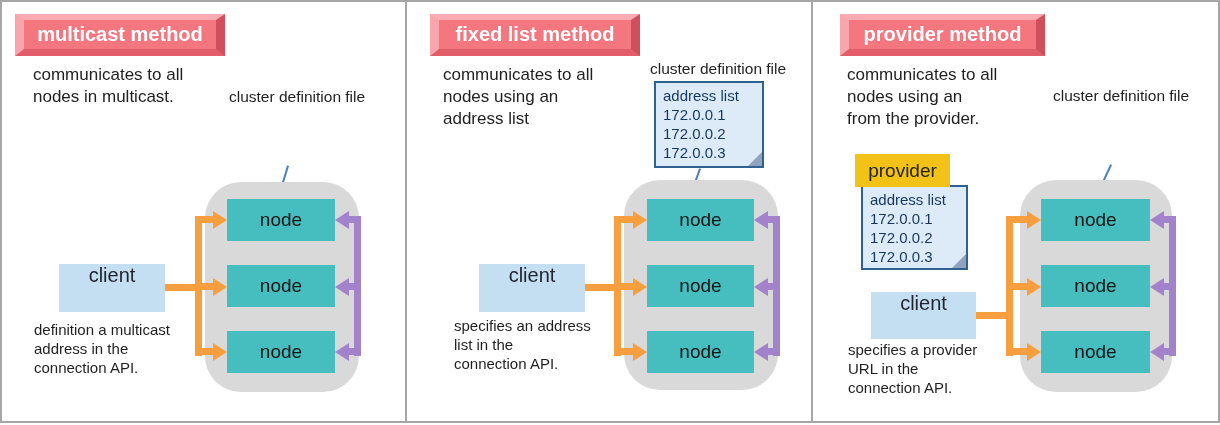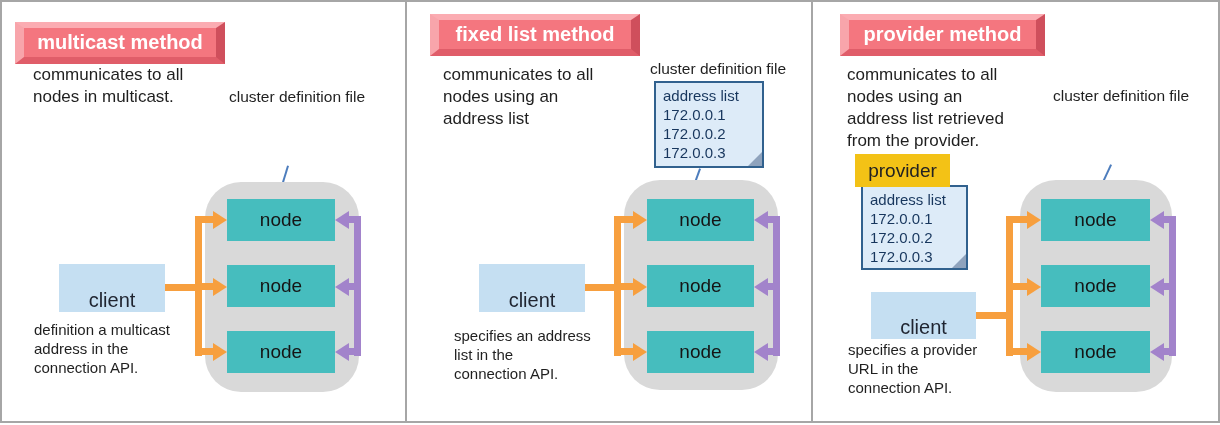--- a/index.html
+++ b/index.html
@@ -20,41 +20,41 @@
   .note{position:absolute;box-sizing:border-box;background:#ddebf8;
         border:2px solid #31618e;color:#17365d;font-size:15px;line-height:19px;
         padding:3px 7px;white-space:nowrap;}
   .fold{position:absolute;right:0;bottom:0;width:0;height:0;border-style:solid;
         border-width:0 0 14px 14px;border-color:transparent transparent #8fa3bd transparent;}
   .connector{position:absolute;height:0;border-top:2px solid #4d7dbd;transform-origin:0 0;}
   .grayrect{position:absolute;background:#d9d9d9;border-radius:36px;}
   .node{position:absolute;background:#46bdbe;color:#151515;font-size:19px;
         display:flex;align-items:center;justify-content:center;}
   .client{position:absolute;background:#c5dff2;color:#1f2430;font-size:20px;
-          display:flex;align-items:flex-end;justify-content:center;}
+          display:flex;align-items:flex-start;justify-content:center;}
   .caption{position:absolute;font-size:15px;line-height:19px;color:#1f1f1f;white-space:nowrap;}
   .provider{position:absolute;background:#f3c216;color:#222;font-size:19px;
             display:flex;align-items:center;justify-content:center;z-index:2;}
   .oline{position:absolute;background:#f79f3e;}
   .ohead{position:absolute;width:0;height:0;border-top:9px solid transparent;
          border-bottom:9px solid transparent;border-left:14px solid #f79f3e;}
   .pline{position:absolute;background:#a283cb;}
   .phead{position:absolute;width:0;height:0;border-top:9px solid transparent;
          border-bottom:9px solid transparent;border-right:14px solid #a283cb;}
 </style>
 </head>
 <body>
 
 <div id="stage">
   <div id="frame"></div>
   <div class="divider" style="left:405px;"></div>
   <div class="divider" style="left:811px;"></div>
 
   <div class="panel" style="left:2px;width:403px;">
-    <div class="banner" style="left:13px;top:20px;width:210px;height:42px;">
+    <div class="banner" style="left:13px;top:12px;width:210px;height:42px;">
       <span>multicast method</span>
     </div>
     <div class="desc" style="left:31px;top:62px;">
       <div>communicates to all</div>
       <div>nodes in multicast.</div>
     </div>
     <div class="filelabel" style="left:227px;top:86px;">cluster definition file</div>
     <div class="connector" style="left:287px;top:164px;width:34px;transform:rotate(107deg);"></div>
 
     <div class="grayrect" style="left:203px;top:180px;width:154px;height:210px;"></div>
@@ -119,21 +119,21 @@
       </div>
     <div class="node" style="left:240px;top:263px;width:107px;height:42px;">
         <span>node</span>
       </div>
     <div class="node" style="left:240px;top:329px;width:107px;height:42px;">
         <span>node</span>
       </div>
     <div class="client" style="left:72px;top:262px;width:106px;height:48px;">
         <span>client</span>
       </div>
-    <div class="caption" style="left:47px;top:324px;">
+    <div class="caption" style="left:47px;top:314px;">
       <div>specifies an address</div>
       <div>list in the</div>
       <div>connection API.</div>
     </div>
 
     <div class="oline" style="left:178px;top:282px;width:33px;height:7px;"></div>
     <div class="oline" style="left:207px;top:214px;width:7px;height:140px;"></div>
     <div class="oline" style="left:210px;top:214px;width:17px;height:7px;"></div>
     <div class="ohead" style="left:226px;top:209px;"></div>
     <div class="oline" style="left:210px;top:281px;width:17px;height:7px;"></div>
@@ -150,21 +150,20 @@
     <div class="phead" style="left:347px;top:341px;"></div>
   </div>
 
   <div class="panel" style="left:813px;width:365px;">
     <div class="banner" style="left:27px;top:12px;width:205px;height:42px;">
       <span>provider method</span>
     </div>
     <div class="desc" style="left:34px;top:62px;">
       <div>communicates to all</div>
       <div>nodes using an</div>
-      <div>address list retrieved</div>
       <div>from the provider.</div>
     </div>
     <div class="filelabel" style="left:240px;top:85px;">cluster definition file</div>
     <div class="connector" style="left:299px;top:163px;width:35px;transform:rotate(115deg);"></div>
 
     <div class="provider" style="left:42px;top:152px;width:95px;height:33px;">
         <span>provider</span>
       </div>
     <div class="note" style="left:48px;top:183px;width:107px;height:85px;">
       <div>address list</div>

